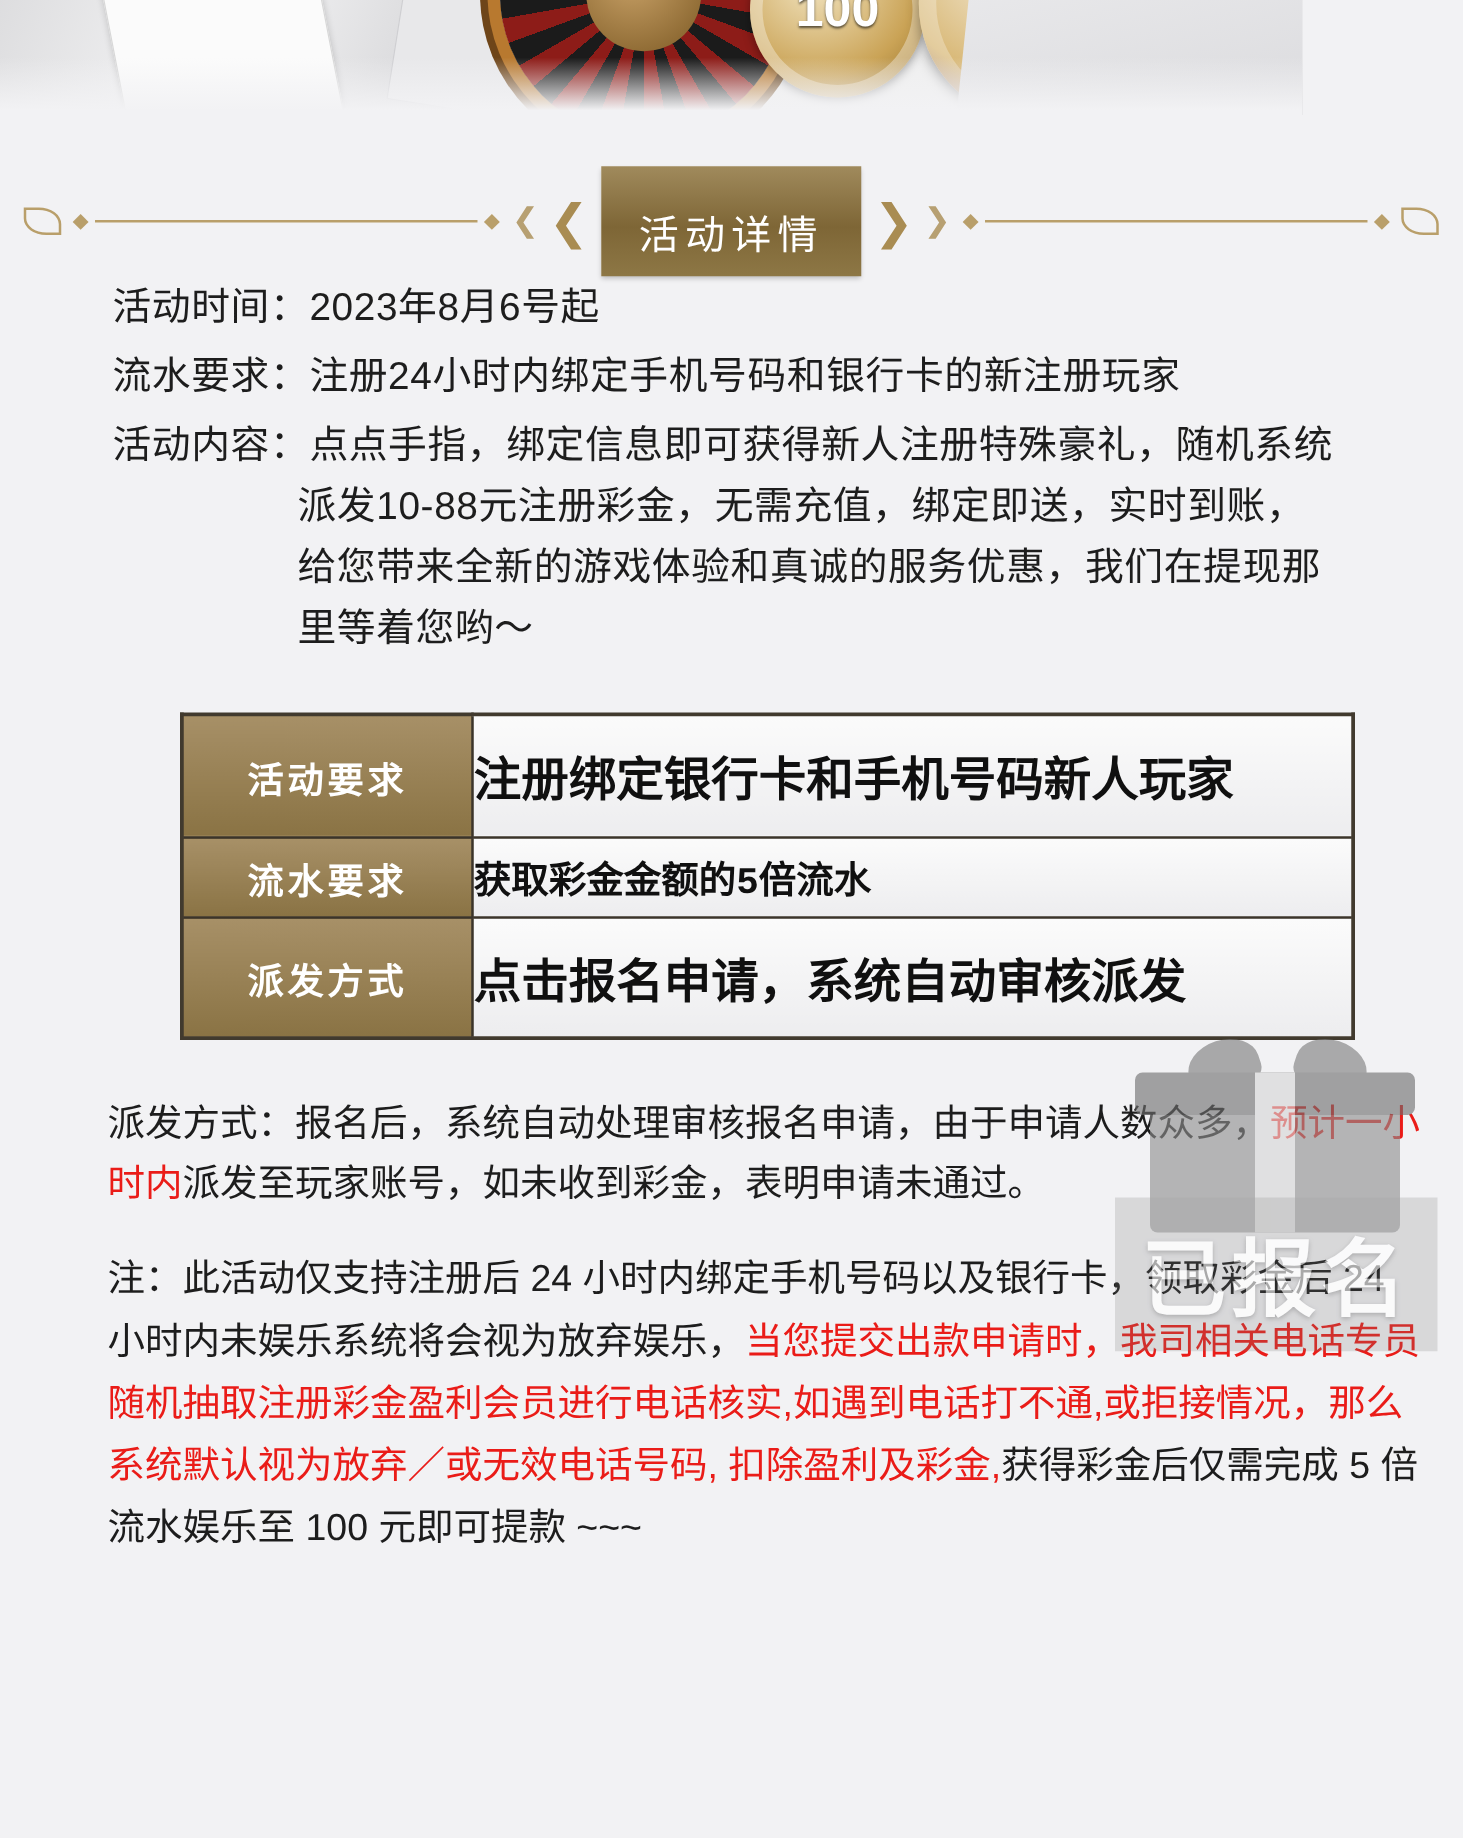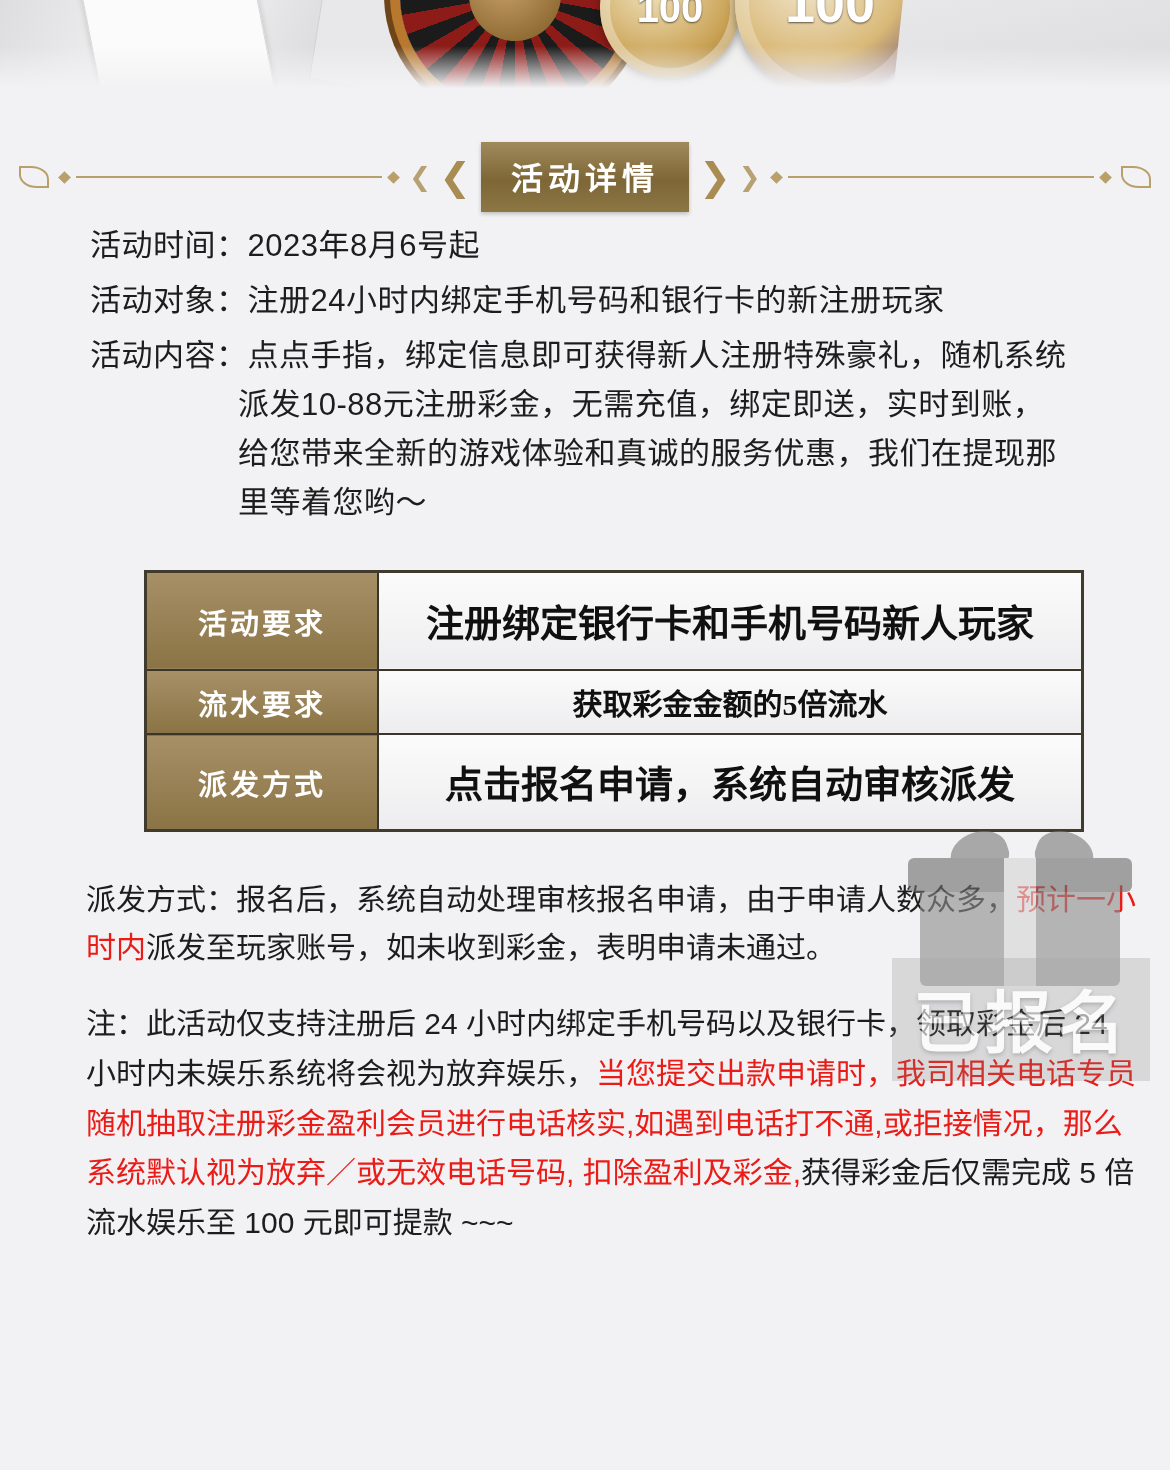--- a/index.html
+++ b/index.html
@@ -12,21 +12,21 @@
     background: #f2f2f4;
     font-family: "Liberation Sans", "DejaVu Sans", sans-serif;
     overflow: hidden;
     position: relative;
   }
 
   
   .banner {
     position: absolute;
     top: 0; left: 0;
-    width: 1170px;
+    width: 1042px;
     height: 92px;
     overflow: hidden;
     background: #efefef;
   }
   .banner .bg-left {
     position: absolute;
     left: -20px; top: -40px;
     width: 420px; height: 200px;
     background: linear-gradient(120deg, #d9d9db 0%, #f4f4f5 45%, #c9c9cc 100%);
     transform: rotate(-8deg);
@@ -143,23 +143,23 @@
     font-size: 38px;
     line-height: 1;
     margin: 0 4px;
     font-family: "DejaVu Sans", sans-serif;
   }
   .chev.small { font-size: 26px; opacity: .8; }
   .title-plate {
     background: linear-gradient(180deg, #a08a5c 0%, #7e6636 55%, #8d7745 100%);
     color: #fff;
     font-size: 32px;
-    font-weight: bold;
+    font-weight: normal;
     letter-spacing: 5px;
-    padding: 11px 30px 13px;
+    padding: 29px 30px 13px;
     margin: 12px 6px;
     box-shadow: 0 2px 4px rgba(0,0,0,.22);
   }
 
   
   .content {
     position: absolute;
     top: 222px;
     left: 0;
     width: 1170px;
@@ -201,22 +201,22 @@
     color: #fff;
     font-size: 29px;
     font-weight: bold;
     text-align: center;
     letter-spacing: 3px;
     height: 78px;
   }
   td.val {
     background: linear-gradient(180deg, #fbfbfb 0%, #ededef 100%);
     color: #101010;
-    text-align: center;
-    font-family: Liberation Serif, serif;
+    text-align: left;
+    font-family: Liberation Mono, monospace;
     font-weight: bold;
   }
   td.val.big { font-size: 38px; }
   td.val.mid { font-size: 37px; }
   td.val.small { font-size: 30px; }
   .red { color: #d4060b; }
   .row-tall td { height: 96px; }
   .row-mid td { height: 80px; }
   .row-short td { height: 62px; }
   .row-tall2 td { height: 94px; }
@@ -326,21 +326,21 @@
     <div class="line"></div>
     <div class="diamond"></div>
     <div class="leaf"></div>
   </div>
 </div>
 
 <div class="content">
 
   <p class="para"><span>活动时间：</span><span>2023年8月6号起</span></p>
 
-  <p class="para"><span>活动对象：</span><span>注册24小时内绑定手机号码和银行卡的新注册玩家</span></p>
+  <p class="para"><span>流水要求：</span><span>注册24小时内绑定手机号码和银行卡的新注册玩家</span></p>
 
   <p class="para">
       <span class="first-line"><span>活动内容：</span><span>点点手指，绑定信息即可获得新人注册特殊豪礼，随机系统</span></span>
       <span class="indent-block">派发10-88元注册彩金，无需充值，绑定即送，实时到账，</span>
       <span class="indent-block">给您带来全新的游戏体验和真诚的服务优惠，我们在提现那</span>
       <span class="indent-block">里等着您哟～</span>
     </p>
 
   <div class="tbl-wrap">
     <table class="info">

